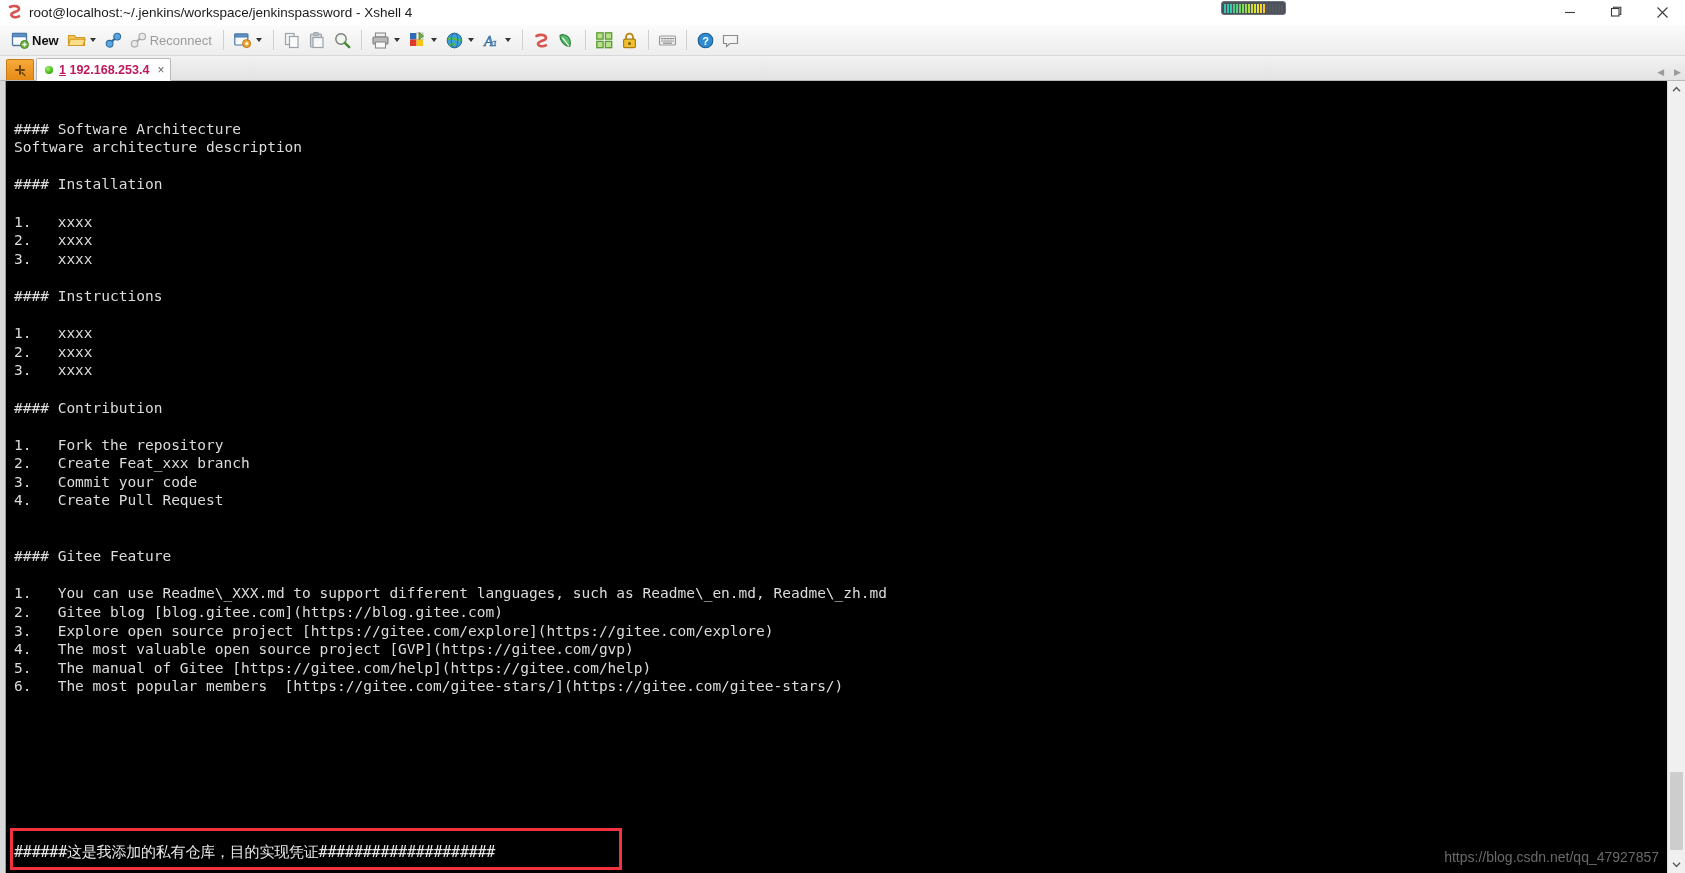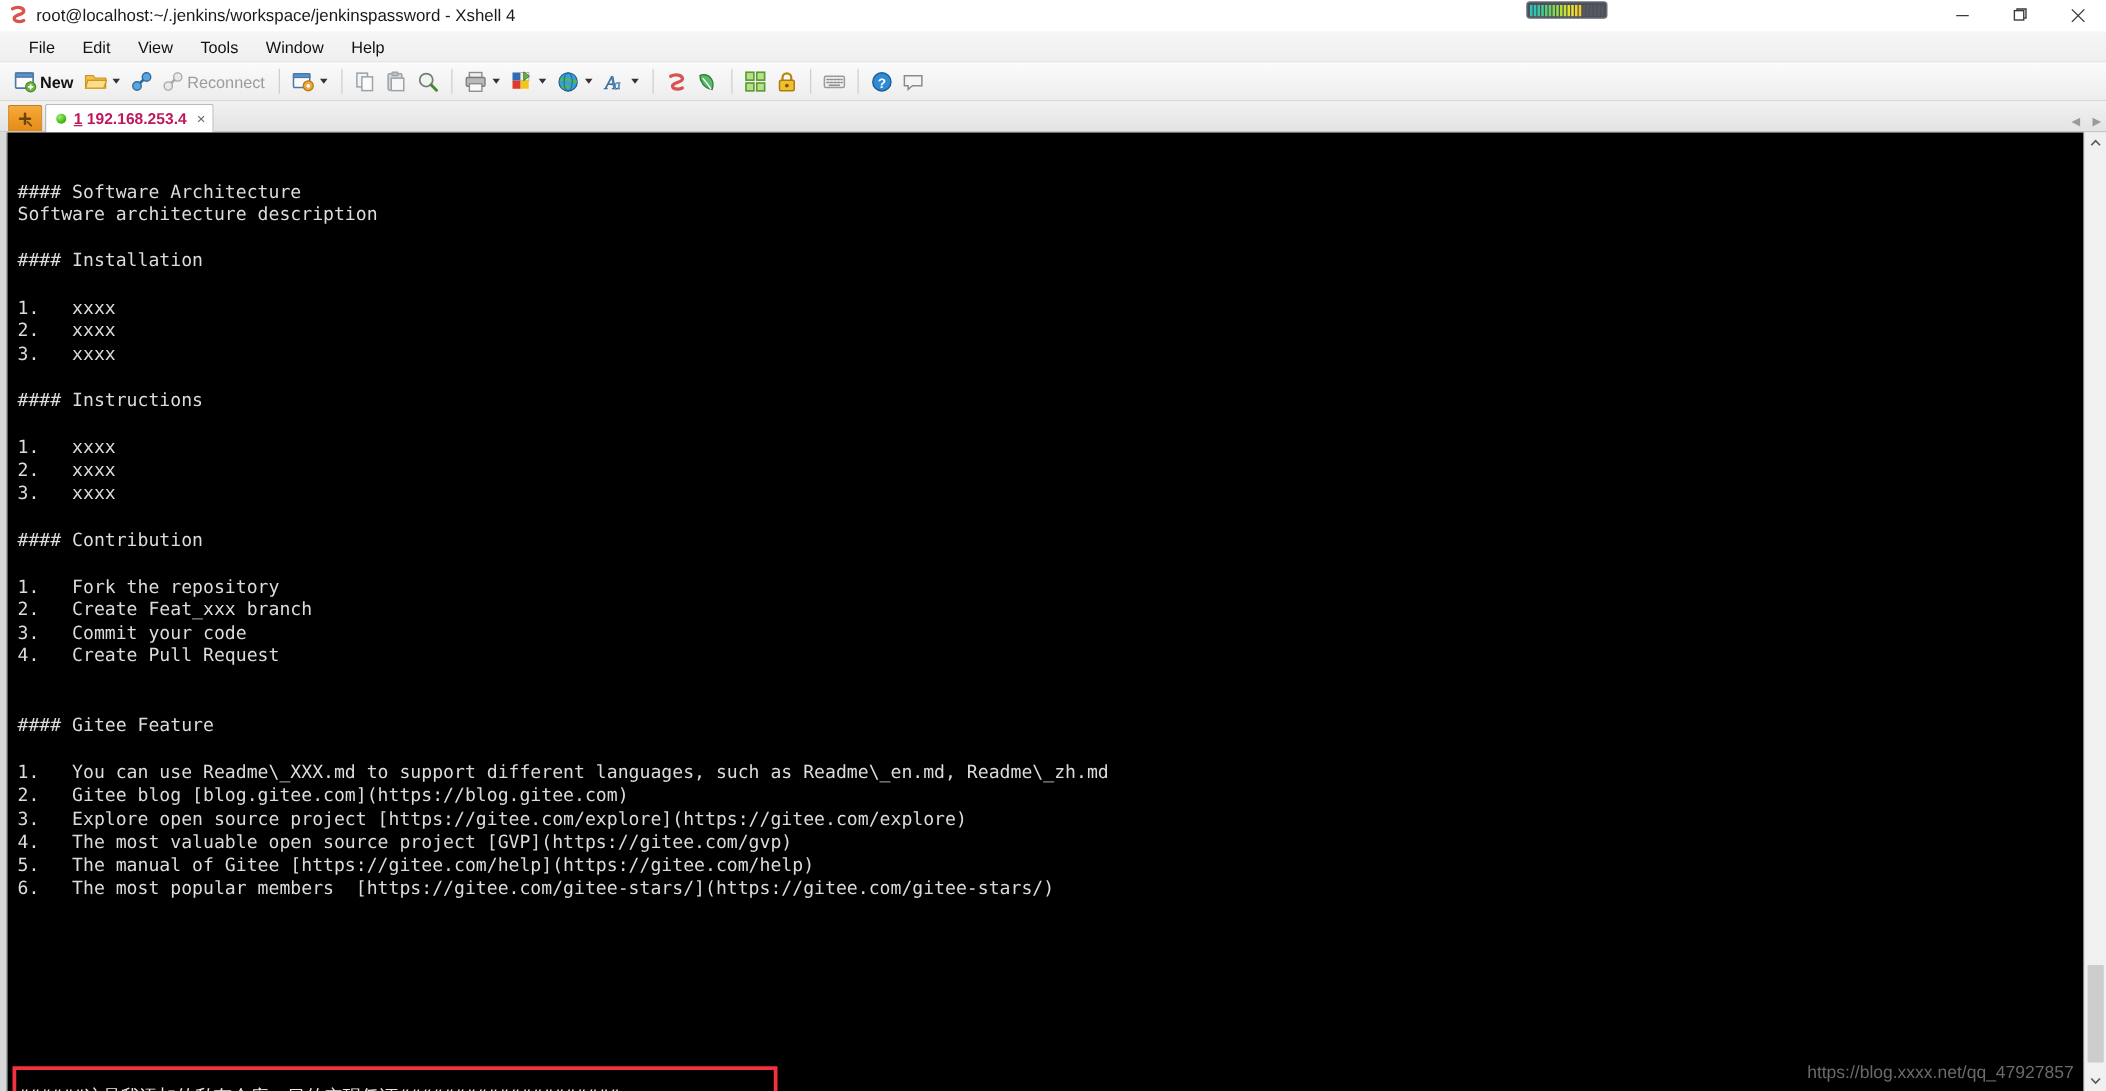--- a/index.html
+++ b/index.html
@@ -365,28 +365,20 @@
         </svg>
       </div>
       <div class="win-btn">
         <svg width="13" height="13" viewBox="0 0 13 13">
             <path d="M1.5 1.5l10 10M11.5 1.5l-10 10" stroke="#3a3a3a" stroke-width="1.1"></path>
           </svg>
       </div>
     </div>
   </div>
 
-  <div class="menubar">
-    <div class="menu-item">File</div>
-    <div class="menu-item">Edit</div>
-    <div class="menu-item">View</div>
-    <div class="menu-item">Tools</div>
-    <div class="menu-item">Window</div>
-    <div class="menu-item">Help</div>
-  </div>
 
   <div class="toolbar">
 
     <div class="tb-item">
       <span>
         <svg class="ico" viewBox="0 0 19 19">
           <rect x="1.5" y="2.5" width="14" height="12" rx="1" fill="#fdfdfd" stroke="#4a78a8" stroke-width="1.3"></rect>
           <rect x="1.5" y="2.5" width="14" height="3.2" fill="#5b92c9" stroke="#4a78a8" stroke-width="1.1"></rect>
           <circle cx="13.5" cy="13.5" r="4" fill="#6cb33f" stroke="#4a8a28" stroke-width="1"></circle>
           <path d="M13.5 11.4v4.2M11.4 13.5h4.2" stroke="#fff" stroke-width="1.3"></path>
@@ -615,21 +607,21 @@
   <div class="term-wrap">
     <div class="term-leftrail"></div>
 
     <div class="terminal">
       <div class="term-lines" id="term-lines"><div class="ln blank"> </div><div class="ln">#### Software Architecture</div><div class="ln">Software architecture description</div><div class="ln blank"> </div><div class="ln">#### Installation</div><div class="ln blank"> </div><div class="ln">1.   xxxx</div><div class="ln">2.   xxxx</div><div class="ln">3.   xxxx</div><div class="ln blank"> </div><div class="ln">#### Instructions</div><div class="ln blank"> </div><div class="ln">1.   xxxx</div><div class="ln">2.   xxxx</div><div class="ln">3.   xxxx</div><div class="ln blank"> </div><div class="ln">#### Contribution</div><div class="ln blank"> </div><div class="ln">1.   Fork the repository</div><div class="ln">2.   Create Feat_xxx branch</div><div class="ln">3.   Commit your code</div><div class="ln">4.   Create Pull Request</div><div class="ln blank"> </div><div class="ln blank"> </div><div class="ln">#### Gitee Feature</div><div class="ln blank"> </div><div class="ln">1.   You can use Readme\_XXX.md to support different languages, such as Readme\_en.md, Readme\_zh.md</div><div class="ln">2.   Gitee blog [blog.gitee.com](https://blog.gitee.com)</div><div class="ln">3.   Explore open source project [https://gitee.com/explore](https://gitee.com/explore)</div><div class="ln">4.   The most valuable open source project [GVP](https://gitee.com/gvp)</div><div class="ln">5.   The manual of Gitee [https://gitee.com/help](https://gitee.com/help)</div><div class="ln">6.   The most popular members  [https://gitee.com/gitee-stars/](https://gitee.com/gitee-stars/)</div><div class="ln blank"> </div><div class="ln blank"> </div></div>
 
       <div class="red-box"></div>
 
       <div class="cjk-line">######这是我添加的私有仓库，目的实现凭证####################</div>
 
-      <div class="watermark">https://blog.xxxx.net/qq_47927857</div>
+      <div class="watermark">https://blog.csdn.net/qq_47927857</div>
     </div>
 
     <div class="vscroll">
       <div class="vs-btn">
         <svg width="9" height="7" viewBox="0 0 9 7">
             <path d="M1 5.2L4.5 1.6 8 5.2" fill="none" stroke="#5a5a5a" stroke-width="1.4"></path>
           </svg>
       </div>
       <div class="vs-track">
         <div class="vs-thumb"></div>

